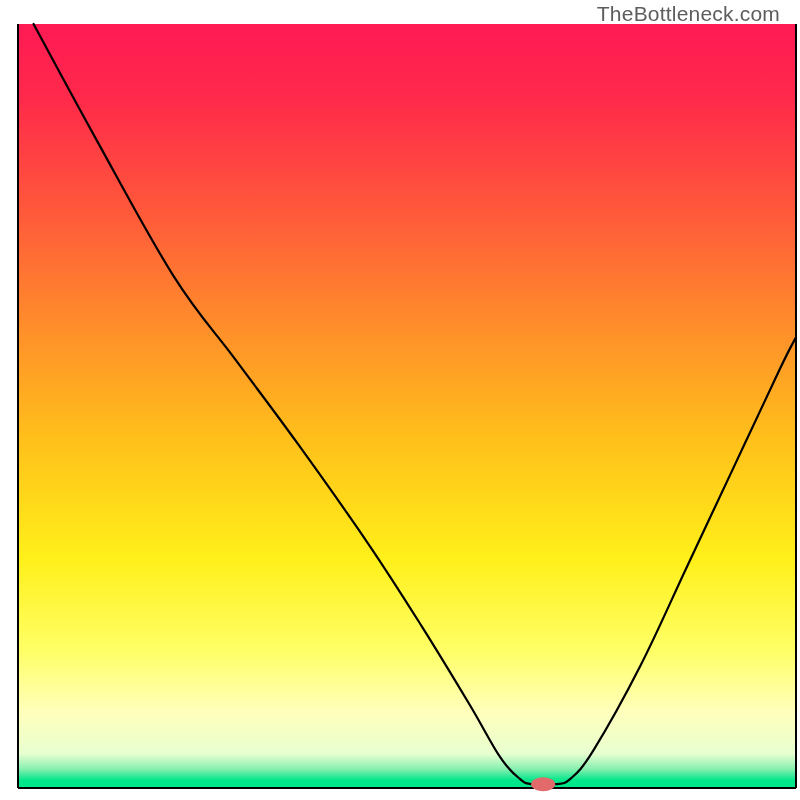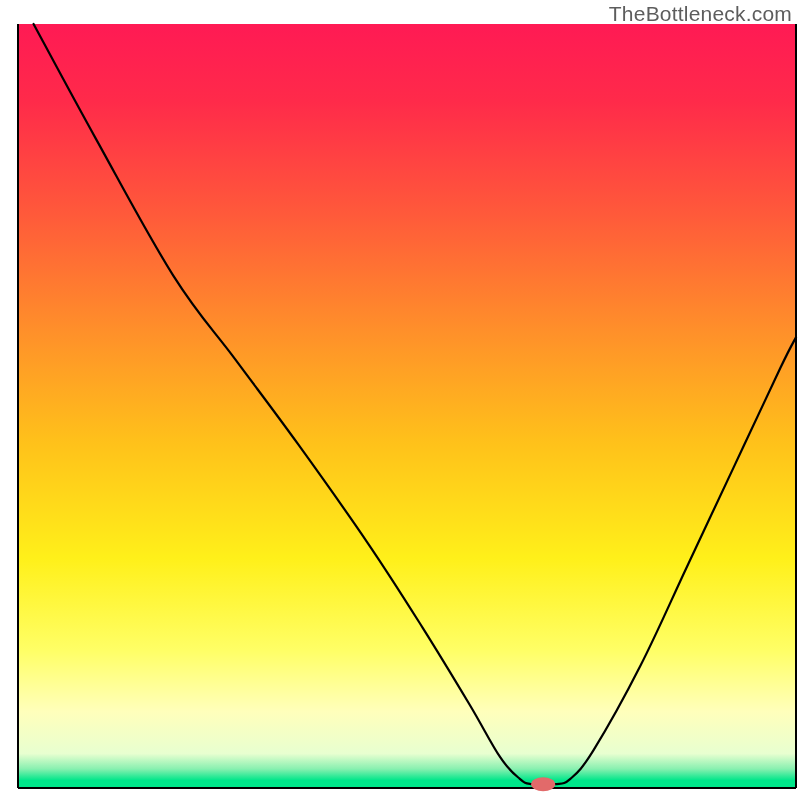--- a/index.html
+++ b/index.html
@@ -11,21 +11,21 @@
     font-family: Arial, Helvetica, sans-serif;
   }
   .chart-container {
     position: relative;
     width: 800px;
     height: 800px;
   }
   .watermark {
     position: absolute;
     top: 2px;
-    right: 8px;
+    right: 20px;
     font-size: 21px;
     color: #5d5d5d;
     font-weight: 500;
     letter-spacing: 0.2px;
     z-index: 10;
   }
   svg.plot {
     position: absolute;
     top: 0;
     left: 0;

